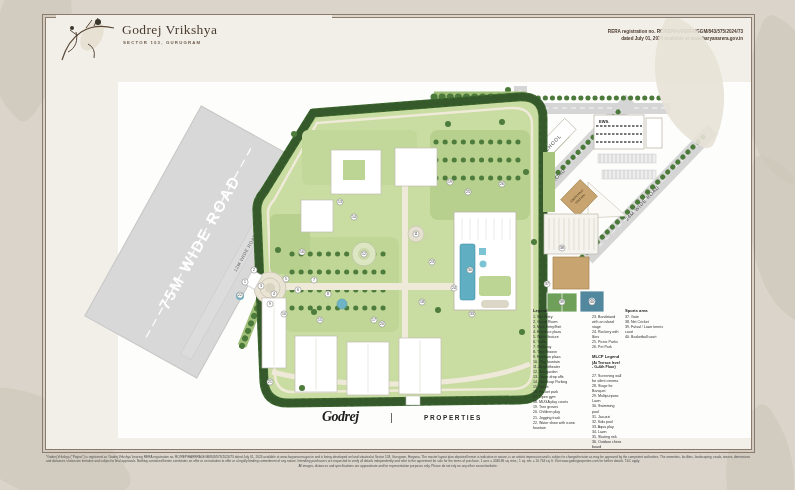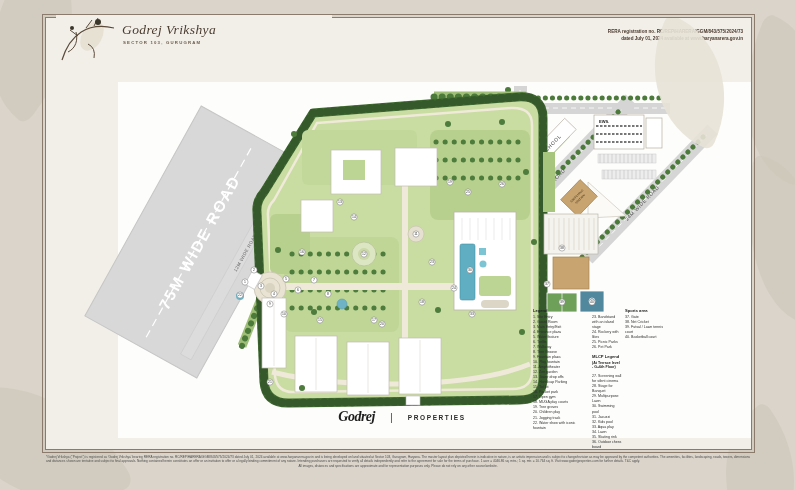--- a/index.html
+++ b/index.html
@@ -21,21 +21,21 @@
   .leaf-in{position:absolute;left:596px;top:10px;width:95px;height:108px;background:#E7E2D6;
            border-radius:8% 92% 8% 92%;transform:rotate(24deg);opacity:.9;}
 
   svg{display:block;}
   .marker-dot{fill:#ffffff;stroke:#777;stroke-width:.5;}
   .marker-num{font-family:"Liberation Sans",sans-serif;font-size:3.4px;fill:#333;text-anchor:middle;}
 
   
   .logo-mask{position:absolute;left:56px;top:15px;width:276px;height:50px;background:#F2EFE9;z-index:4;}
   .brand{position:absolute;left:122px;top:22px;z-index:5;font-family:"Liberation Serif",serif;
-         font-size:13.5px;color:#4a3b2f;letter-spacing:.4px;font-style:italic;}
+         font-size:13.5px;color:#4a3b2f;letter-spacing:.4px;}
   .brand-sub-wrap{position:absolute;left:123px;top:40px;width:300px;z-index:5;}
   .brand-sub{width:200%;transform:scale(.5);transform-origin:0 0;font-size:8.6px;
              letter-spacing:2.4px;color:#6b5a49;font-weight:bold;}
   .branch{position:absolute;left:58px;top:14px;z-index:5;}
   .title{position:absolute;left:0;top:61px;width:795px;text-align:center;z-index:5;
          font-family:"Liberation Serif",serif;font-weight:bold;font-size:13.5px;
          letter-spacing:1.6px;color:#45382e;}
 
   
   .legend{position:absolute;left:533px;top:308px;width:132px;z-index:6;}
@@ -44,21 +44,21 @@
   .lg-col1{left:0;width:112px;}
   .lg-col2{left:118px;width:60px;}
   .lg-col3{left:184px;width:80px;}
   .lg-head{font-size:8.2px;font-weight:bold;color:#222;margin-bottom:3px;}
   .lg-sub{font-size:7.2px;font-weight:bold;color:#222;line-height:1.35;}
   .lg-item{font-size:7.2px;line-height:1.4;color:#2e2e2e;}
   .lg-gap{height:8px;}
 
   
   .gp-logo{position:absolute;left:322px;top:409px;width:160px;z-index:6;display:flex;
-           align-items:center;justify-content:center;gap:15px;}
+           align-items:center;justify-content:space-between;gap:15px;}
   .gp-script{font-family:"Liberation Serif",serif;font-style:italic;font-weight:bold;
              font-size:14px;color:#1e1e1e;letter-spacing:-.5px;}
   .gp-bar{color:#555;font-size:11px;}
   .gp-text{font-size:6.5px;letter-spacing:1.6px;color:#2a2a2a;font-weight:bold;}
 
   
   .disclaimer-wrap{position:absolute;left:46px;top:455px;width:704px;z-index:6;}
   .disclaimer{width:1408px;transform:scale(.5);transform-origin:0 0;color:#4c4c4c;}
   .disclaimer p{margin:0 0 2px 0;font-size:6.3px;line-height:1.25;text-align:justify;}
   .disclaimer p.center{text-align:center;}

